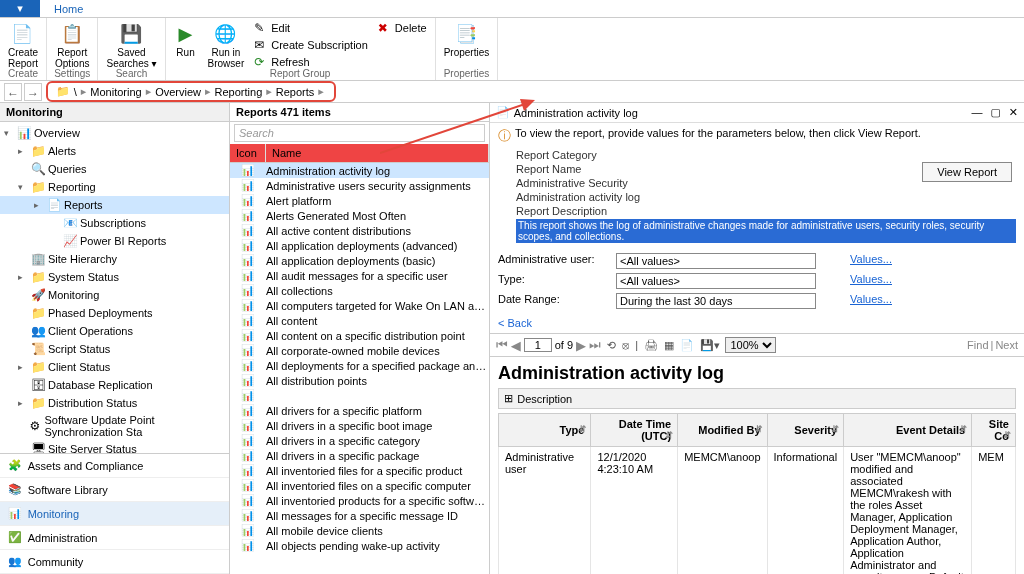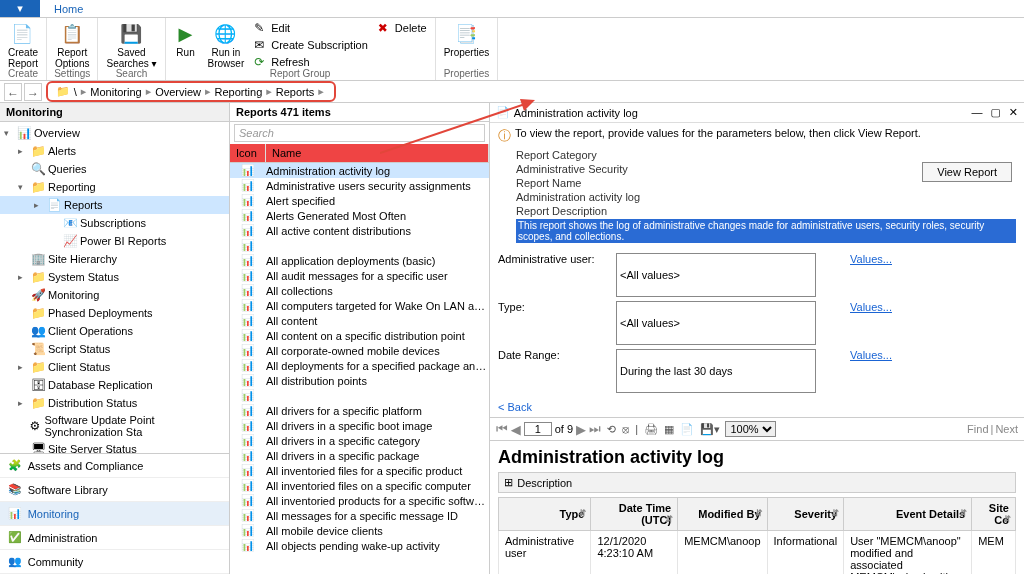--- a/index.html
+++ b/index.html
@@ -54,21 +54,21 @@
 .right-title .ticon { color: #d98c2b; margin-right: 4px; }
 .right-title .winbtns { margin-left: auto; display: flex; gap: 8px; font-size: 12px; }
 .param-area { padding: 4px 8px; font-size: 11px; }
 .param-area .info-row { display: flex; align-items: flex-start; gap: 4px; margin-bottom: 4px; }
 .param-area .info-row .iicon { color: #d98c2b; font-size: 13px; }
 .kv { margin-left: 18px; margin-top: 2px; }
 .kv .k { color: #333; margin-top: 12px; }
 .kv .v { color: #333; }
 .highlight-line { background: #2a6bd4; color: #fff; padding: 1px 2px; display: inline-block; font-size: 10px; }
 .param-grid { display: grid; grid-template-columns: 110px 200px 70px; gap: 4px 8px; margin-top: 6px; padding: 4px 0; }
-.param-grid input { border: 1px solid #888; padding: 15px 3px; width: 100%; font-size: 11px; }
+.param-grid input { border: 1px solid #888; padding: 1px 3px; width: 100%; font-size: 11px; }
 .param-grid .link { color: #1a64d4; cursor: pointer; text-decoration: underline; margin-left: 26px; }
 .back-link { color: #1a64d4; cursor: pointer; margin-top: 4px; display: inline-block; }
 .view-report-btn { position: absolute; right: 12px; top: 162px; padding: 3px 14px; border: 1px solid #888; background: #f6f6f6; cursor: pointer; }
 .report-toolbar { border-top: 1px solid #ccc; border-bottom: 1px solid #ccc; padding: 3px 6px; display: flex; align-items: center; gap: 6px; font-size: 11px; }
 .report-toolbar .pg { display: flex; align-items: center; gap: 3px; }
 .report-toolbar .pg button { border: none; background: none; color: #888; cursor: pointer; font-size: 13px; }
 .report-toolbar input.pgnum { width: 28px; border: 1px solid #888; text-align: center; }
 .report-toolbar .tb-icons { display: flex; gap: 6px; align-items: center; color: #555; font-size: 13px; }
 .report-toolbar select { border: 1px solid #888; }
 .report-toolbar .find { margin-left: auto; display: flex; gap: 2px; color: #888; }
@@ -312,32 +312,33 @@
         <div class="list-row selected">
           <div class="c1">📊</div>
           <div class="c2">Administration activity log</div>
         </div>
         <div class="list-row">
           <div class="c1">📊</div>
           <div class="c2">Administrative users security assignments</div>
         </div>
         <div class="list-row">
           <div class="c1">📊</div>
-          <div class="c2">Alert specified</div>
+          <div class="c2">Alert platform</div>
         </div>
         <div class="list-row">
           <div class="c1">📊</div>
           <div class="c2">Alerts Generated Most Often</div>
         </div>
         <div class="list-row">
           <div class="c1">📊</div>
           <div class="c2">All active content distributions</div>
         </div>
         <div class="list-row">
           <div class="c1">📊</div>
+          <div class="c2">All application deployments (advanced)</div>
         </div>
         <div class="list-row">
           <div class="c1">📊</div>
           <div class="c2">All application deployments (basic)</div>
         </div>
         <div class="list-row">
           <div class="c1">📊</div>
           <div class="c2">All audit messages for a specific user</div>
         </div>
         <div class="list-row">
@@ -423,22 +424,22 @@
         <span>▢</span>
         <span>✕</span>
       </div>
     </div>
     <div class="param-area">
       <div class="info-row">
         <span class="iicon">ⓘ</span>
         <span>To view the report, provide values for the parameters below, then click View Report.</span>
       </div>
       <div class="kv"><span class="k">Report Category</span></div>
+      <div class="kv"><span class="k">Report Name</span></div>
       <div class="kv"><span class="v">Administrative Security</span></div>
-      <div class="kv"><span class="k">Report Name</span></div>
       <div class="kv"><span class="v">Administration activity log</span></div>
       <div class="kv"><span class="k">Report Description</span></div>
       <div class="kv"><span class="highlight-line">This report shows the log of administrative changes made for administrative users, security roles, security scopes, and collections.</span></div>
 
       <div class="param-grid">
         <div>Administrative user:</div>
         <input value="&lt;All values&gt;" style="">
         <span class="link">Values...</span>
 
         <div>Type:</div>

